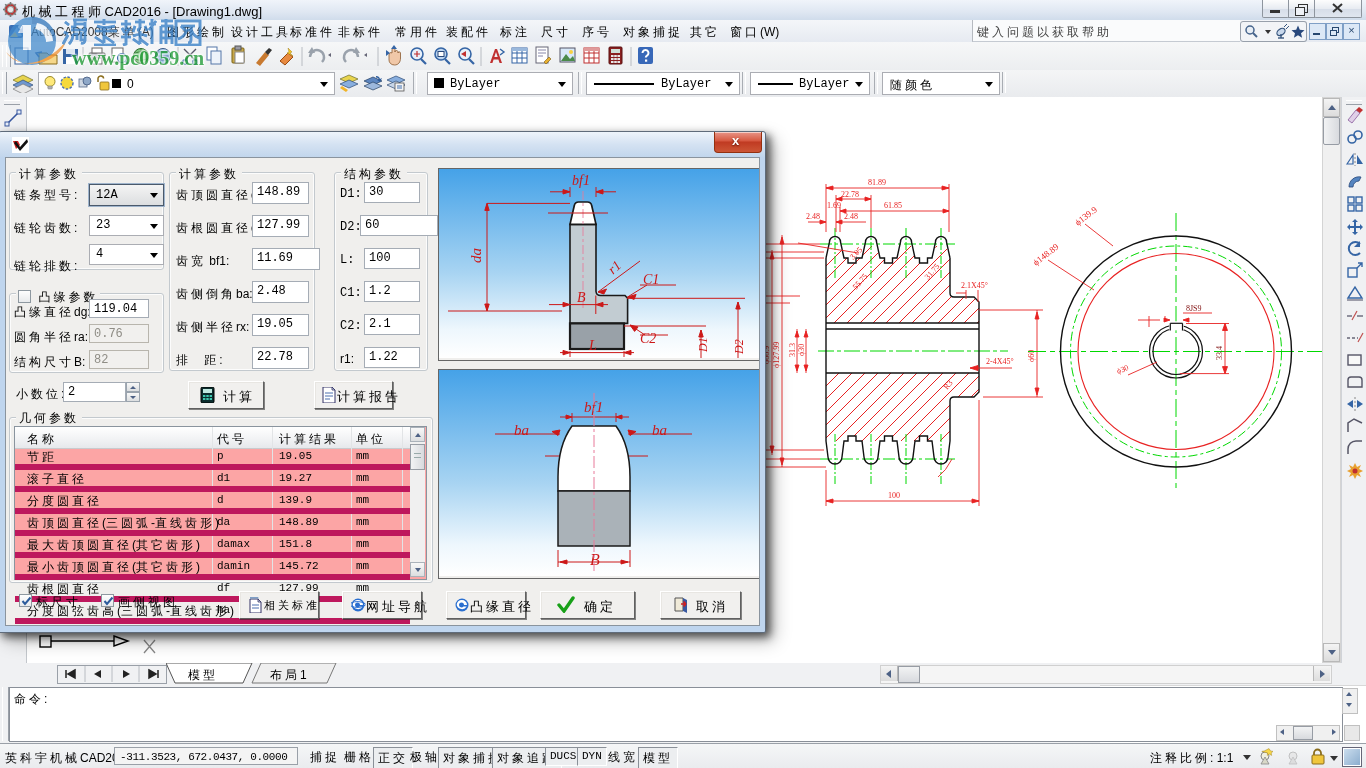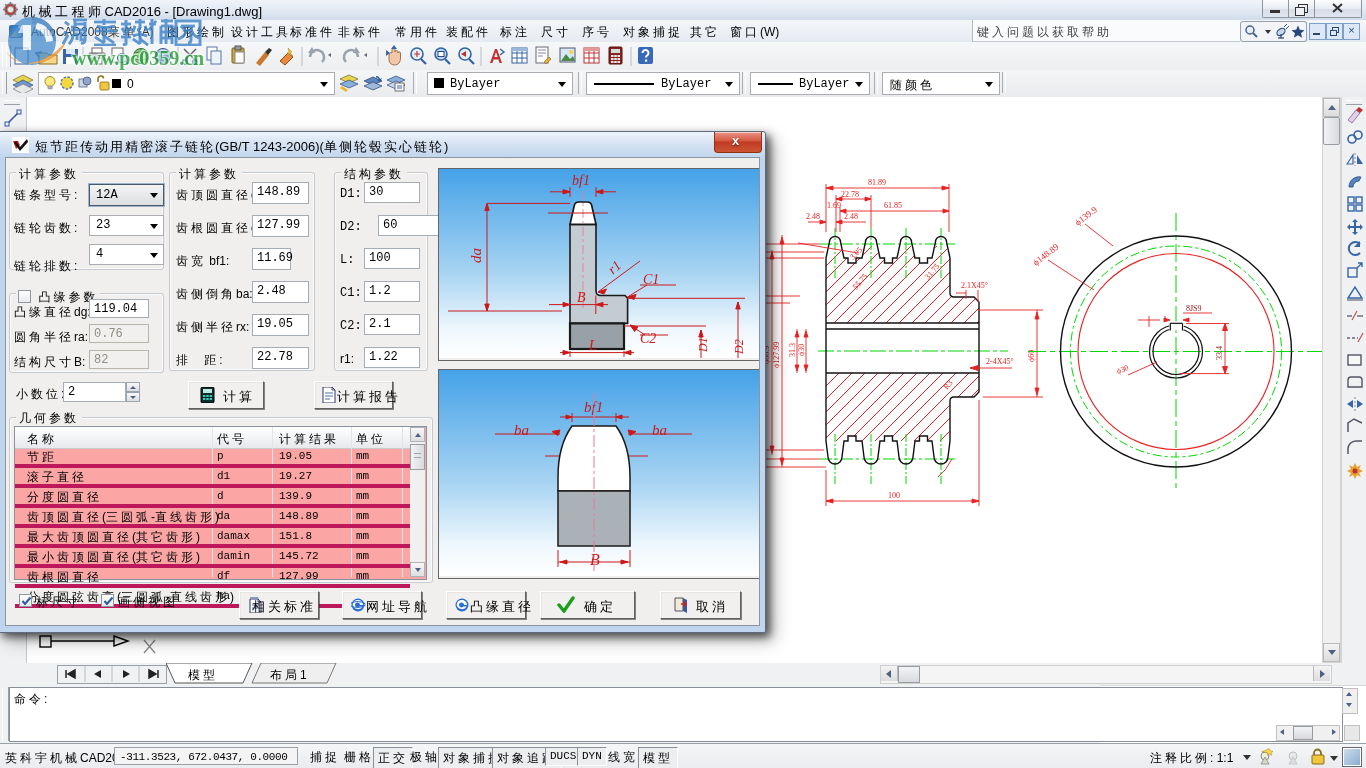--- a/index.html
+++ b/index.html
@@ -11,21 +11,21 @@
 .carr{position:absolute;right:4px;top:50%;margin-top:-2px;width:0;height:0;border-left:4px solid transparent;border-right:4px solid transparent;border-top:5px solid #000}
 .btn7{background:#f1f0ee;border:1px solid;border-color:#ffffff #606060 #606060 #ffffff;box-shadow:1px 1px 0 rgba(40,40,40,.55),inset 1px 1px 0 #e8e6e2;}
 .edit{background:#fff;border:1px solid #a5acb5;font-size:12px;font-family:"Liberation Mono",monospace;color:#000;padding:2px 0 0 4px;box-sizing:border-box}
 .editd{background:#f1f0ee;border:1px solid #b8b5ad;color:#8f8d86}
 .gbox{border:1px solid #c3c9ce;border-radius:3px;box-shadow:inset 0 0 0 1px rgba(255,255,255,.8)}
 .sbtn{padding:2px 4px 3px 4px;margin-top:-3px}
 .sbtnp{padding:2px 4px 3px 4px;margin-top:-3px;border:1px solid;border-color:#8a9098 #fff #fff #8a9098;background:#eceef0}
 .dlab{font-size:12px;color:#000;white-space:nowrap;position:absolute}
 .chk{position:absolute;width:13px;height:13px;background:linear-gradient(#fefefe,#e8eaec);border:1px solid #8e98a0;box-sizing:border-box}
 .chk svg{position:absolute;left:0px;top:0px}
-.trow{position:relative;height:16px;border-bottom:4px solid #be185d;font-size:12px;white-space:nowrap}
+.trow{position:relative;height:16px;border-bottom:6px solid #be185d;font-size:12px;white-space:nowrap}
 .trow .c1{position:absolute;left:12px;top:1px}
 .trow .c2{position:absolute;left:202px;top:2px;font-family:"Liberation Mono",monospace;font-size:11px}
 .trow .c3{position:absolute;left:264px;top:2px;font-family:"Liberation Mono",monospace;font-size:11px}
 .trow .c4{position:absolute;left:341px;top:2px;font-family:"Liberation Mono",monospace;font-size:11px}
 </style></head><body>
 
 <div class="ab" id="titlebar" style="left:0;top:0;width:1366px;height:20px;background:linear-gradient(#f0f4fa,#dfe7f2 60%,#d0dcEB);border-bottom:1px solid #8f959d">
   <svg class="ab" style="left:3px;top:2px" width="15" height="15" viewBox="0 0 15 15">
     <circle cx="7.5" cy="7.5" r="6.5" fill="#9a9a9a"></circle>
       <circle cx="7.5" cy="7.5" r="4.6" fill="none" stroke="#c03030" stroke-width="1.8"></circle>
@@ -686,21 +686,20 @@
   <div class="ab" style="left:72px;top:47px;font-size:20px;font-weight:bold;color:#28a03c;font-family:'Liberation Serif',serif;text-shadow:0 0 2px #fff,0 0 2px #fff,0 0 3px #fff,1px 1px 2px #fff,-1px -1px 2px #fff">www.pc0359.cn</div>
 </div>
 
 <div class="ab" id="dlg" style="left:-2px;top:131px;width:766px;height:500px;background:#bfd5ee;border:1px solid #5f6b7a;border-radius:3px 3px 2px 2px;box-shadow:4px 4px 9px rgba(0,0,0,.62),8px 8px 18px rgba(0,0,0,.28)">
   <div class="ab" style="left:0;top:0;width:766px;height:25px;background:linear-gradient(#eef4fb,#d4e2f2 50%,#c2d6ec);border-radius:3px 3px 0 0"></div>
   <svg class="ab" style="left:13px;top:5px" width="17" height="16" viewBox="0 0 17 16">
       <rect x="0" y="0" width="17" height="16" fill="#fff"></rect>
       <path d="M1 4 L6 4 L8 8 L4 12 Z" fill="#d02020"></path>
       <path d="M4 4 L8 10 L15 2 L16 5 L8 14 L2 6 Z" fill="#111"></path>
     </svg>
-  <div class="ab tx" style="left:36px;top:6px;font-size:13px"><span class="cj" style="letter-spacing:2px">短节距传动用精密滚子链轮</span>(GB/T 1243-2006)(<span class="cj" style="letter-spacing:2px">单侧轮毂实心链轮</span>)</div>
   <div class="ab" style="left:715px;top:0px;width:46px;height:20px;background:linear-gradient(#e89588,#d6573f 45%,#c03a22 50%,#cc5535);border:1px solid #93300f;border-top:none;border-radius:0 0 4px 4px;box-shadow:inset 0 1px 0 rgba(255,255,255,.55)">
     <div class="ab" style="left:17px;top:1px;color:#fff;font-weight:bold;font-size:13px;text-shadow:0 1px 2px #5c1208">x</div>
   </div>
 
   <div class="ab" id="dc" style="left:6px;top:25px;width:753px;height:467px;background:#f0efed;border:1px solid #8a949e;overflow:hidden">
 
     <div class="ab gbox" style="left:3px;top:14px;width:153px;height:96px"></div>
     <div class="dlab" style="left:10px;top:8px;background:#f0efed;padding:0 3px"><span class="cj">计算参数</span></div>
     <div class="dlab" style="left:8px;top:29px"><span class="cj">链条型号</span>:</div>
     <div class="ab" style="left:83px;top:26px;width:73px;height:20px;background:linear-gradient(#f4f4f4,#dcdee0);border:1px solid #4a596b;box-shadow:0 0 0 1px #9fb4cc">
@@ -767,34 +766,34 @@
       <div class="dlab" style="left:22px;top:6px;font-size:13px"><span class="cj">计算报告</span></div>
     </div>
 
     <div class="ab gbox" style="left:163px;top:14px;width:144px;height:197px"></div>
     <div class="dlab" style="left:170px;top:8px;background:#f0efed;padding:0 3px"><span class="cj">计算参数</span></div>
     <div class="dlab" style="left:170px;top:29px"><span class="cj">齿顶圆直径</span>da:</div>
     <div class="ab edit" style="left:246px;top:24px;width:57px;height:22px">148.89</div>
     <div class="dlab" style="left:170px;top:62px"><span class="cj">齿根圆直径</span>df:</div>
     <div class="ab edit" style="left:246px;top:57px;width:57px;height:22px">127.99</div>
     <div class="dlab" style="left:170px;top:95px"><span class="cj">齿宽</span> bf1:</div>
-    <div class="ab edit" style="left:246px;top:90px;width:39px;height:22px">11.69</div>
+    <div class="ab edit" style="left:246px;top:90px;width:68px;height:22px">11.69</div>
     <div class="dlab" style="left:170px;top:128px"><span class="cj">齿侧倒角</span>ba:</div>
     <div class="ab edit" style="left:246px;top:123px;width:57px;height:22px">2.48</div>
     <div class="dlab" style="left:170px;top:161px"><span class="cj">齿侧半径</span>rx:</div>
     <div class="ab edit" style="left:246px;top:156px;width:57px;height:22px">19.05</div>
     <div class="dlab" style="left:170px;top:194px"><span class="cj">排</span>&nbsp;&nbsp;&nbsp;&nbsp;<span class="cj">距</span>:</div>
     <div class="ab edit" style="left:246px;top:189px;width:57px;height:22px">22.78</div>
 
     <div class="ab gbox" style="left:328px;top:14px;width:92px;height:197px"></div>
     <div class="dlab" style="left:335px;top:8px;background:#f0efed;padding:0 3px"><span class="cj">结构参数</span></div>
     <div class="dlab" style="left:334px;top:29px;font-family:'Liberation Mono',monospace">D1:</div>
     <div class="ab edit" style="left:358px;top:24px;width:56px;height:21px">30</div>
     <div class="dlab" style="left:334px;top:62px;font-family:'Liberation Mono',monospace">D2:</div>
-    <div class="ab edit" style="left:372px;top:57px;width:78px;height:21px">60</div>
+    <div class="ab edit" style="left:354px;top:57px;width:78px;height:21px">60</div>
     <div class="dlab" style="left:334px;top:95px;font-family:'Liberation Mono',monospace">L:</div>
     <div class="ab edit" style="left:358px;top:90px;width:56px;height:21px">100</div>
     <div class="dlab" style="left:334px;top:128px;font-family:'Liberation Mono',monospace">C1:</div>
     <div class="ab edit" style="left:358px;top:123px;width:56px;height:21px">1.2</div>
     <div class="dlab" style="left:334px;top:161px;font-family:Liberation Mono, monospace">C2:</div>
     <div class="ab edit" style="left:358px;top:156px;width:56px;height:21px">2.1</div>
     <div class="dlab" style="left:334px;top:194px;font-family:Liberation Sans, sans-serif">r1:</div>
     <div class="ab edit" style="left:358px;top:189px;width:56px;height:21px">1.22</div>
 
     <div class="ab" style="left:432px;top:10px;width:323px;height:191px;border:1px solid #666">
@@ -984,21 +983,21 @@
     <div class="ab btn7" style="left:233px;top:433px;width:78px;height:26px">
       <svg class="ab" style="left:9px;top:5px" width="14" height="16" viewBox="0 0 14 16">
           <path d="M1 2 h8 l3 3 v11 h-11 Z" fill="#fff" stroke="#336" stroke-width="1"></path>
           <path d="M9 2 l3 3 h-3 Z" fill="#cdd8ea" stroke="#336" stroke-width=".8"></path>
           <path d="M1 2 v-2 h8 l1 1.5 h-8 l0 .5 Z" fill="#7f9fc6"></path>
           <g stroke="#4a6fae" stroke-width="1">
             <line x1="3" y1="8" x2="10" y2="8"></line>
             <line x1="3" y1="11" x2="10" y2="11"></line>
           </g>
         </svg>
-      <div class="dlab" style="left:12px;top:6px;font-size:13px"><span class="cj">相关标准</span></div>
+      <div class="dlab" style="left:24px;top:6px;font-size:11px"><span class="cj">相关标准</span></div>
     </div>
     <div class="ab btn7" style="left:336px;top:433px;width:78px;height:26px">
       <svg class="ab" style="left:7px;top:5px" width="16" height="16" viewBox="0 0 16 16">
           <circle cx="8" cy="8" r="6.5" fill="#2a6fd0"></circle>
           <path d="M8 3 a5 5 0 0 1 5 5 h-3 a2.5 2.5 0 0 0 -5 0 a2.5 2.5 0 0 0 4.5 1.5 h3.2 a5.5 5.5 0 0 1 -10 -1.5 a5 5 0 0 1 5.3 -5" fill="#fff"></path>
           <path d="M1 6 c4 -2 10 -2 14.5 1 M1 9 c4 2 10 2 14.5 -1" stroke="#2a6fd0" stroke-width="1" fill="none"></path>
         </svg>
       <div class="dlab" style="left:23px;top:6px;font-size:13px"><span class="cj">网址导航</span></div>
     </div>
     <div class="ab btn7" style="left:440px;top:433px;width:78px;height:26px">

